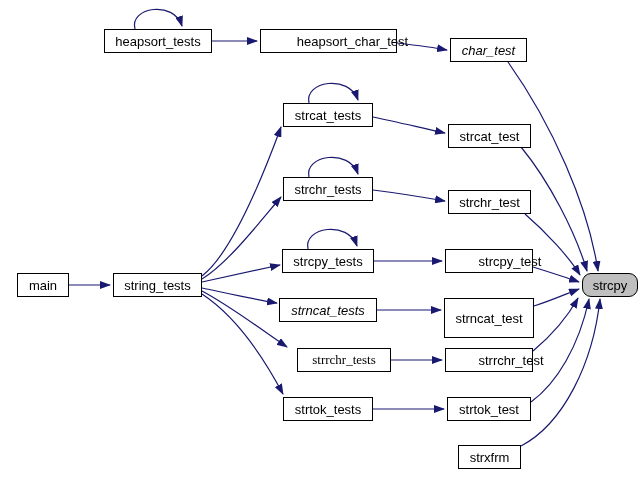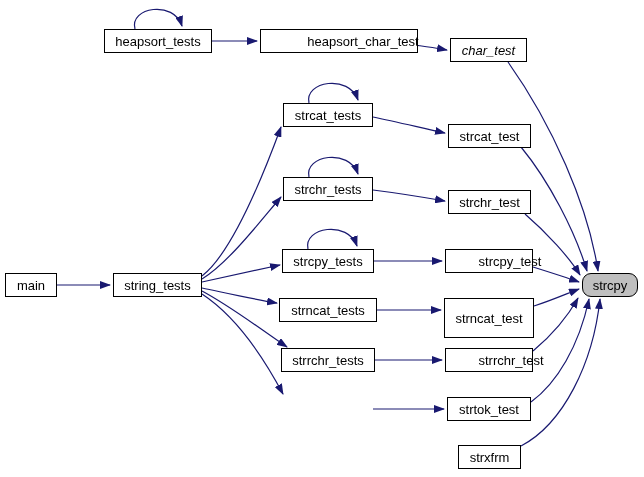--- a/index.html
+++ b/index.html
@@ -80,30 +80,31 @@
     <path class="edge" marker-end="url(#arrowhead)" d="M533,267 C549,272 565,277 579,282"></path>
     <path class="edge" marker-end="url(#arrowhead)" d="M377,310 L441,310"></path>
     <path class="edge" marker-end="url(#arrowhead)" d="M534,306 C550,301 566,294 579,289"></path>
     <path class="edge" marker-end="url(#arrowhead)" d="M375,360 L442,360"></path>
     <path class="edge" marker-end="url(#arrowhead)" d="M533,351 C551,336 568,316 578,298"></path>
     <path class="edge" marker-end="url(#arrowhead)" d="M373,409 L444,409"></path>
     <path class="edge" marker-end="url(#arrowhead)" d="M531,402 C557,383 579,346 589,299"></path>
     <path class="edge" marker-end="url(#arrowhead)" d="M521,446 C563,424 593,364 600,299"></path>
   </svg>
 
-  <div class="node" style="left:5px;   top:273px; width:52px;  height:24px;">main</div>
+  <div class="node" style="left:17px;   top:273px; width:52px;  height:24px;">main</div>
   <div class="node" style="left:113px; top:273px; width:89px;  height:24px;">string_tests</div>
   <div class="node" style="left:104px; top:29px;  width:108px; height:24px;">heapsort_tests</div>
-  <div class="node" style="left:260px; top:29px;  width:158px; height:24px;padding-left:48px;">heapsort_char_test</div>
+  <div class="node" style="left:260px; top:29px;  width:137px; height:24px;padding-left:48px;">heapsort_char_test</div>
   <div class="node" style="left:450px; top:38px;  width:77px;  height:24px;font-style:italic;">char_test</div>
   <div class="node" style="left:283px; top:103px; width:90px;  height:24px;">strcat_tests</div>
   <div class="node" style="left:283px; top:177px; width:90px;  height:24px;">strchr_tests</div>
   <div class="node" style="left:282px; top:249px; width:92px;  height:24px;">strcpy_tests</div>
-  <div class="node" style="left:279px; top:298px; width:98px;  height:24px;">strncat_tests</div>
-  <div class="node" style="left:281px; top:348px; width:94px;  height:24px;">strrchr_tests</div>
+  <div class="node" style="left:279px; top:298px; width:98px;  height:24px;font-style:italic;">strncat_tests</div>
+  <div class="node" style="left:297px; top:348px; width:94px;  height:24px;font-family:Liberation Serif, serif;">strrchr_tests</div>
+  <div class="node" style="left:283px; top:397px; width:90px;  height:24px;">strtok_tests</div>
   <div class="node" style="left:448px; top:124px; width:83px;  height:24px;">strcat_test</div>
   <div class="node" style="left:448px; top:190px; width:83px;  height:24px;text-align:center;">strchr_test</div>
   <div class="node" style="left:445px; top:249px; width:88px;  height:24px;padding-left:42px;">strcpy_test</div>
   <div class="node" style="left:444px; top:298px; width:90px;  height:40px;">strncat_test</div>
   <div class="node" style="left:445px; top:348px; width:88px;  height:24px;padding-left:44px;">strrchr_test</div>
   <div class="node" style="left:447px; top:397px; width:84px;  height:24px;">strtok_test</div>
   <div class="node" style="left:458px; top:445px; width:63px;  height:24px;">strxfrm</div>
   <div class="node hl" style="left:582px; top:273px; width:56px; height:24px;border-radius:9px;">strcpy</div>
 
 </div>

